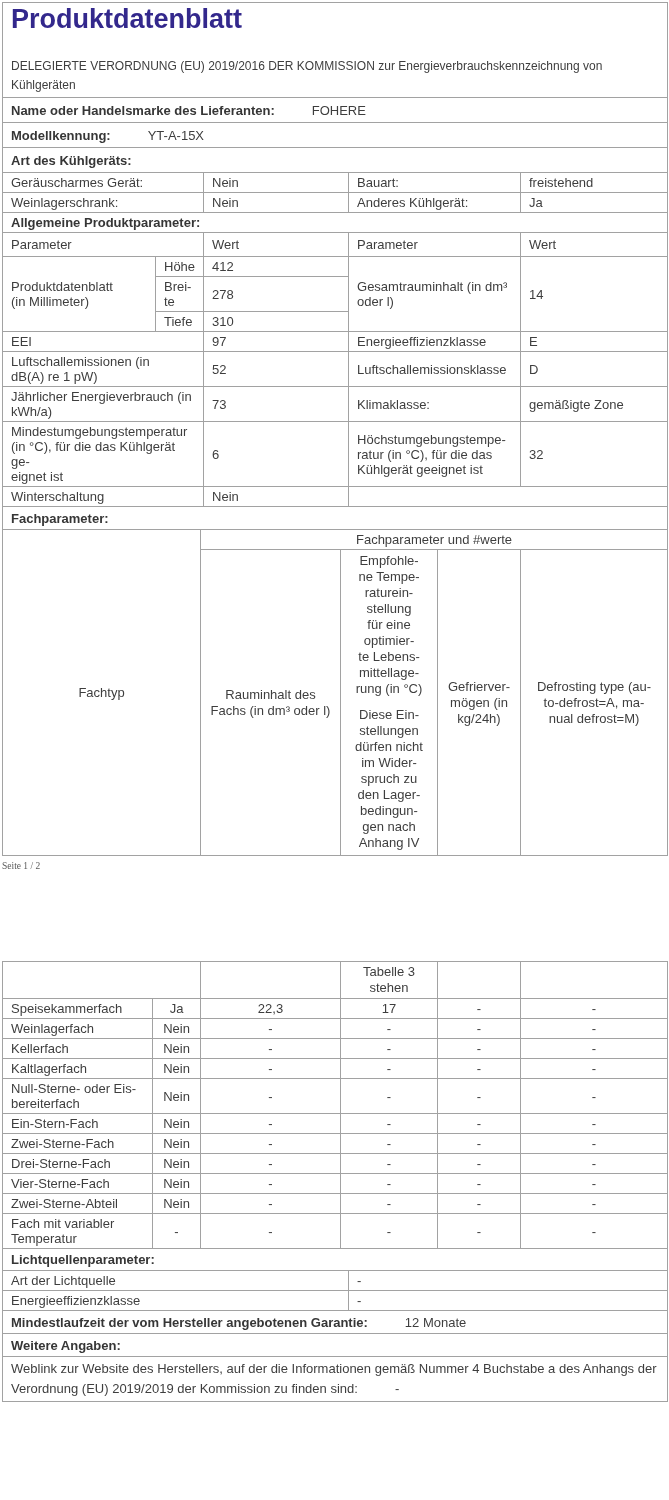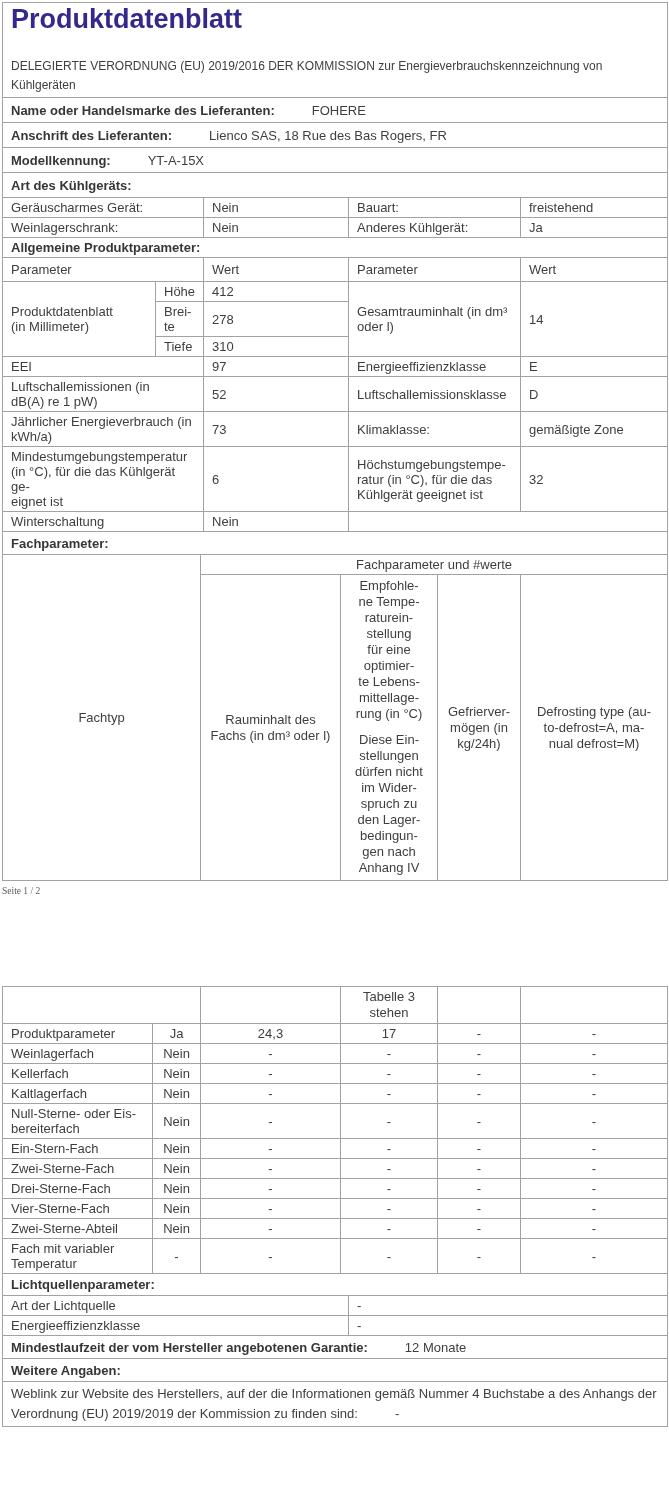--- a/index.html
+++ b/index.html
@@ -65,23 +65,20 @@
           <td>
       <h1 class="title" style="color:#33288c">Produktdatenblatt</h1>
       <div class="subtitle pre">DELEGIERTE VERORDNUNG (EU) 2019/2016 DER KOMMISSION zur Energieverbrauchskennzeichnung von
 Kühlgeräten</div>
     </td>
         </tr>
     <tr class="rowA">
           <td><b>Name oder Handelsmarke des Lieferanten:</b><span class="val">FOHERE</span></td>
         </tr>
     <tr class="rowA">
-          <td><b>Anschrift des Lieferanten:</b><span class="val">Lienco SAS, 18 Rue des Bas Rogers, FR</span></td>
-        </tr>
-    <tr class="rowA">
           <td><b>Modellkennung:</b><span class="val">YT-A-15X</span></td>
         </tr>
     <tr class="rowA">
           <td><b>Art des Kühlgeräts:</b></td>
         </tr>
   </tbody>
     </table>
 
   <table class="t">
     <colgroup>
@@ -263,23 +260,23 @@
     <tbody>
         <tr class="contRow">
       <td colspan="2"></td>
       <td></td>
       <td class="c pre">Tabelle 3
 stehen</td>
       <td></td>
       <td></td>
     </tr>
     <tr>
-          <td>Produktparameter</td>
+          <td>Speisekammerfach</td>
           <td class="c">Ja</td>
-          <td class="c">24,3</td>
+          <td class="c">22,3</td>
           <td class="c">17</td>
           <td class="c">-</td>
           <td class="c">-</td>
         </tr>
     <tr>
           <td>Weinlagerfach</td>
           <td class="c">Nein</td>
           <td class="c">-</td>
           <td class="c">-</td>
           <td class="c">-</td>

